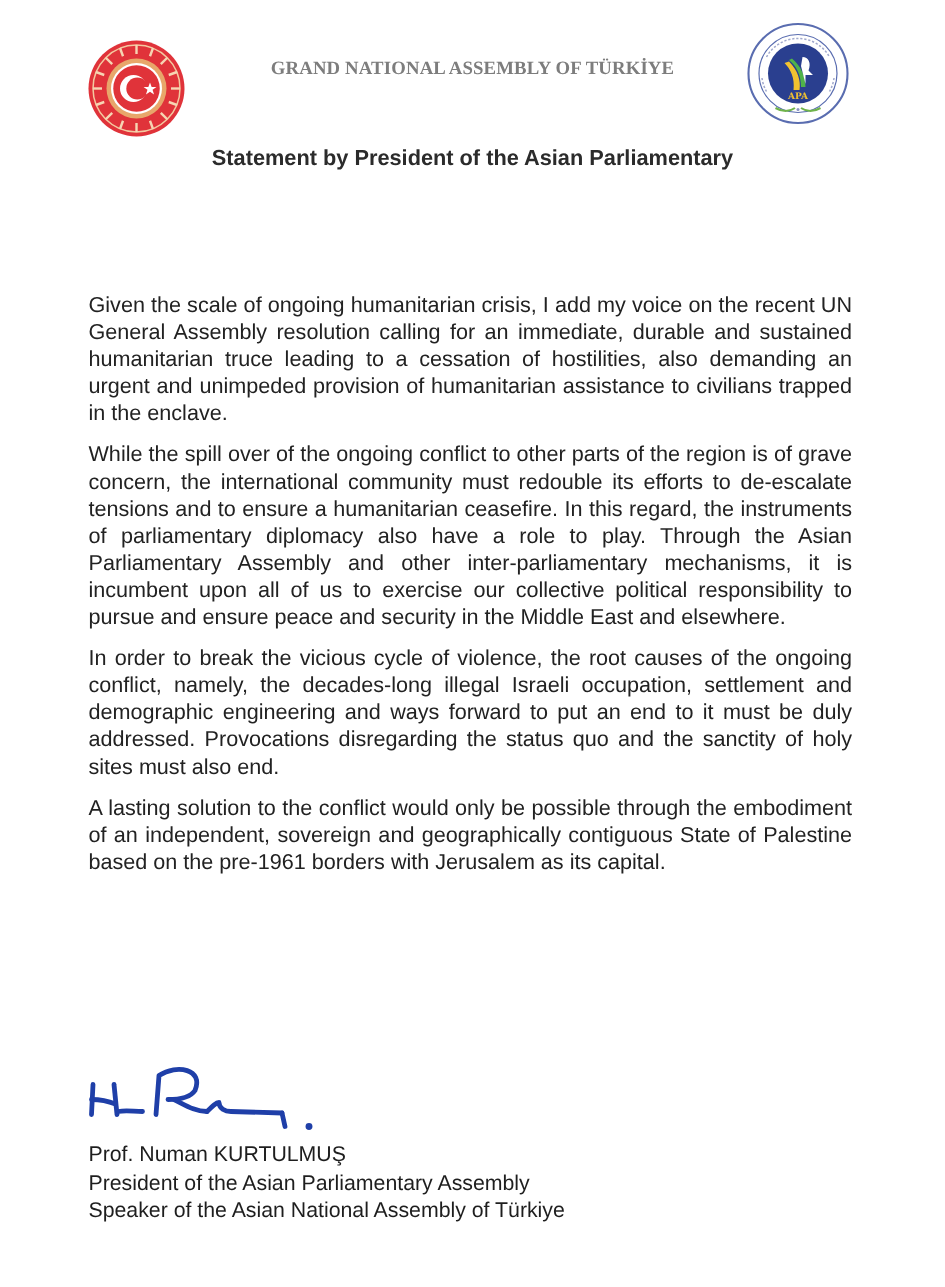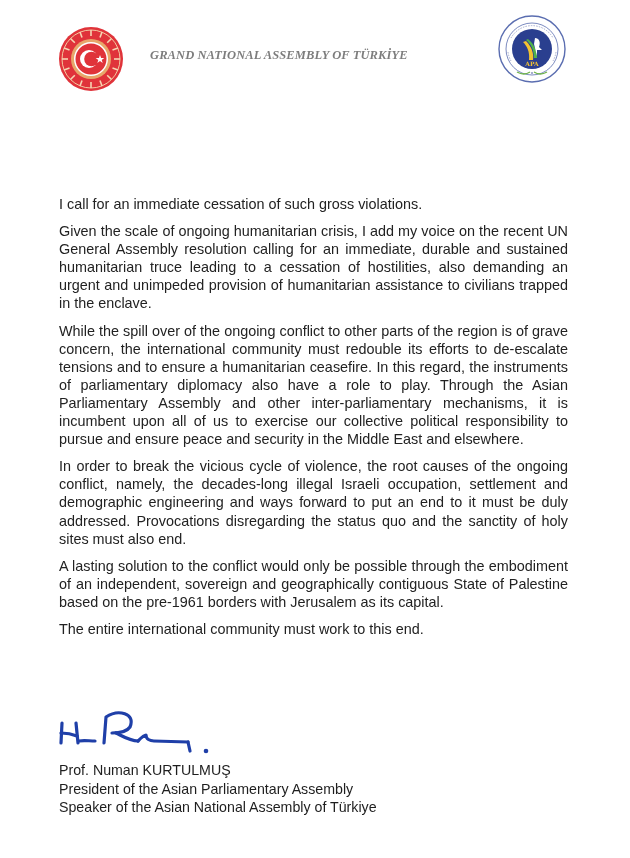--- a/index.html
+++ b/index.html
@@ -32,29 +32,29 @@
     .logo-right {
       position: absolute;
       left: 497px;
       top: 14px;
       width: 70px;
       height: 70px;
     }
     .header-titles {
       position: absolute;
       left: 150px;
-      top: 48px;
+      top: 38px;
       width: 330px;
+      text-align: center;
       font-family: "Liberation Serif", serif;
       font-weight: bold;
       color: #7d7d7d;
       font-size: 12.5px;
       line-height: 15px;
       letter-spacing: 0.1px;
-      font-style: italic;
     }
     .doc-title {
       position: absolute;
       left: 100px;
       top: 97px;
       width: 430px;
       text-align: center;
       font-weight: bold;
       font-size: 14.5px;
       line-height: 19px;
@@ -146,29 +146,28 @@
       <path d="M38 24 C42 24, 44 28, 42 33 L45 36 L40 36 L40 42 L37 30 Z" fill="#ffffff"></path>
       <text x="35" y="52" font-family="DejaVu Serif, serif" font-size="6" font-weight="bold" fill="#f2c230" text-anchor="middle">APA</text>
       <path d="M20 58 Q27 62 33 58" fill="none" stroke="#6fb34a" stroke-width="1.4"></path>
       <path d="M37 58 Q43 62 50 58" fill="none" stroke="#6fb34a" stroke-width="1.4"></path>
       <circle cx="35" cy="59" r="1" fill="#8a93c2"></circle>
     </svg>
   </div>
 </div>
 
 <div class="doc-title">
+  <div>Statement by President of the Asian Parliamentary</div>
 </div>
 
 <div class="body-text">
-  <p>I call for an immediate cessation of such gross violations.</p>
   <p>Given the scale of ongoing humanitarian crisis, I add my voice on the recent UN General Assembly resolution calling for an immediate, durable and sustained humanitarian truce leading to a cessation of hostilities, also demanding an urgent and unimpeded provision of humanitarian assistance to civilians trapped in the enclave.</p>
   <p>While the spill over of the ongoing conflict to other parts of the region is of grave concern, the international community must redouble its efforts to de-escalate tensions and to ensure a humanitarian ceasefire. In this regard, the instruments of parliamentary diplomacy also have a role to play. Through the Asian Parliamentary Assembly and other inter-parliamentary mechanisms, it is incumbent upon all of us to exercise our collective political responsibility to pursue and ensure peace and security in the Middle East and elsewhere.</p>
   <p>In order to break the vicious cycle of violence, the root causes of the ongoing conflict, namely, the decades-long illegal Israeli occupation, settlement and demographic engineering and ways forward to put an end to it must be duly addressed. Provocations disregarding the status quo and the sanctity of holy sites must also end.</p>
   <p>A lasting solution to the conflict would only be possible through the embodiment of an independent, sovereign and geographically contiguous State of Palestine based on the pre-1961 borders with Jerusalem as its capital.</p>
-  <p>The entire international community must work to this end.</p>
 </div>
 
 <div class="signature">
   <svg width="160" height="56" viewBox="0 0 160 56">
     <g fill="none" stroke="#1f3fa8" stroke-width="3.2" stroke-linecap="round" stroke-linejoin="round">
       <path d="M4 20 L3 40"></path>
       <path d="M3 30 C10 30, 14 31, 19 33"></path>
       <path d="M18 20 L20 40"></path>
       <path d="M21 38 C26 37, 31 38, 37 38"></path>
       <path d="M46 40 L48 14 C60 6, 78 10, 72 24 C68 30, 58 30, 54 30"></path>

